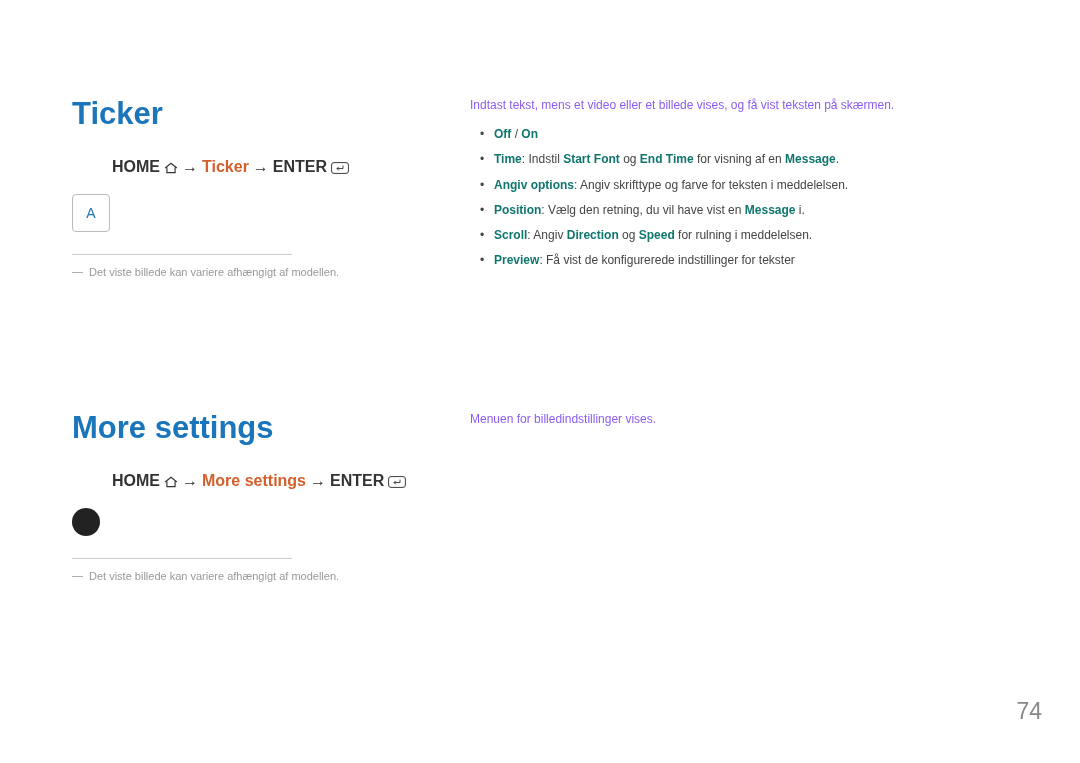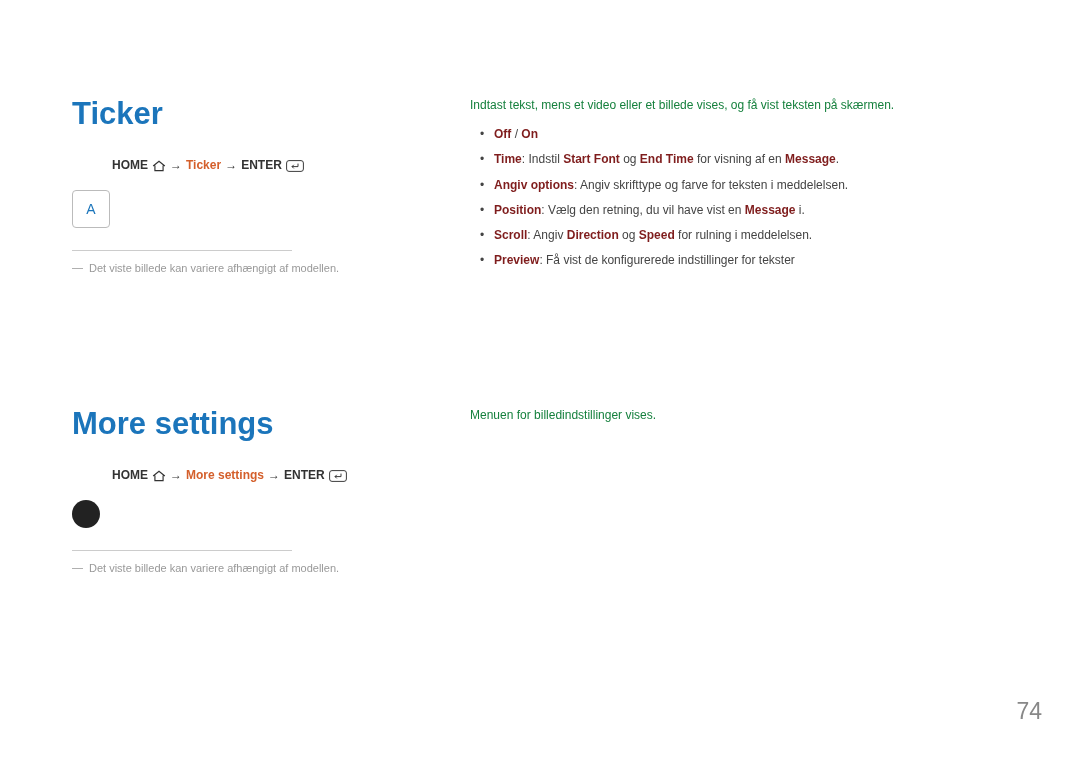--- a/index.html
+++ b/index.html
@@ -34,21 +34,21 @@
   }
   .h-more {
     font-size: 31px;
     font-weight: 600;
     color: #1b75bb;
     margin-bottom: 26px;
     letter-spacing: 0px;
   }
 
   .bc {
-    font-size: 12px;
+    font-size: 16px;
     font-weight: 700;
     color: #333;
     display: flex;
     align-items: center;
     gap: 4px;
     flex-wrap: wrap;
     margin-bottom: 18px;
     padding-left: 40px;
   }
   .bc .accent { color: #d45f2b; font-weight: 700; }
@@ -90,21 +90,21 @@
   .note {
     font-size: 11px;
     color: #999;
     line-height: 1.4;
   }
   .note-dash { font-size: 11px; color: #999; }
 
   
   .intro {
     font-size: 12px;
-    color: #15803d;
+    color: #8b5cf6;
     margin-bottom: 10px;
     line-height: 1.6;
   }
   .list {
     list-style: none;
     padding: 0;
   }
   .list li {
     font-size: 12px;
     color: #444;
@@ -113,21 +113,21 @@
     position: relative;
     margin-bottom: 6px;
   }
   .list li::before {
     content: "•";
     position: absolute;
     left: 10px;
     top: 0;
     color: #444;
   }
-  .kw { color: #7f1d1d; font-weight: 700; }
+  .kw { color: #0f766e; font-weight: 700; }
   .slash { color: #444; }
 
   .gap-block {
     height: 130px;
   }
 
   .page-num {
     position: absolute;
     right: 52px;
     bottom: 38px;

